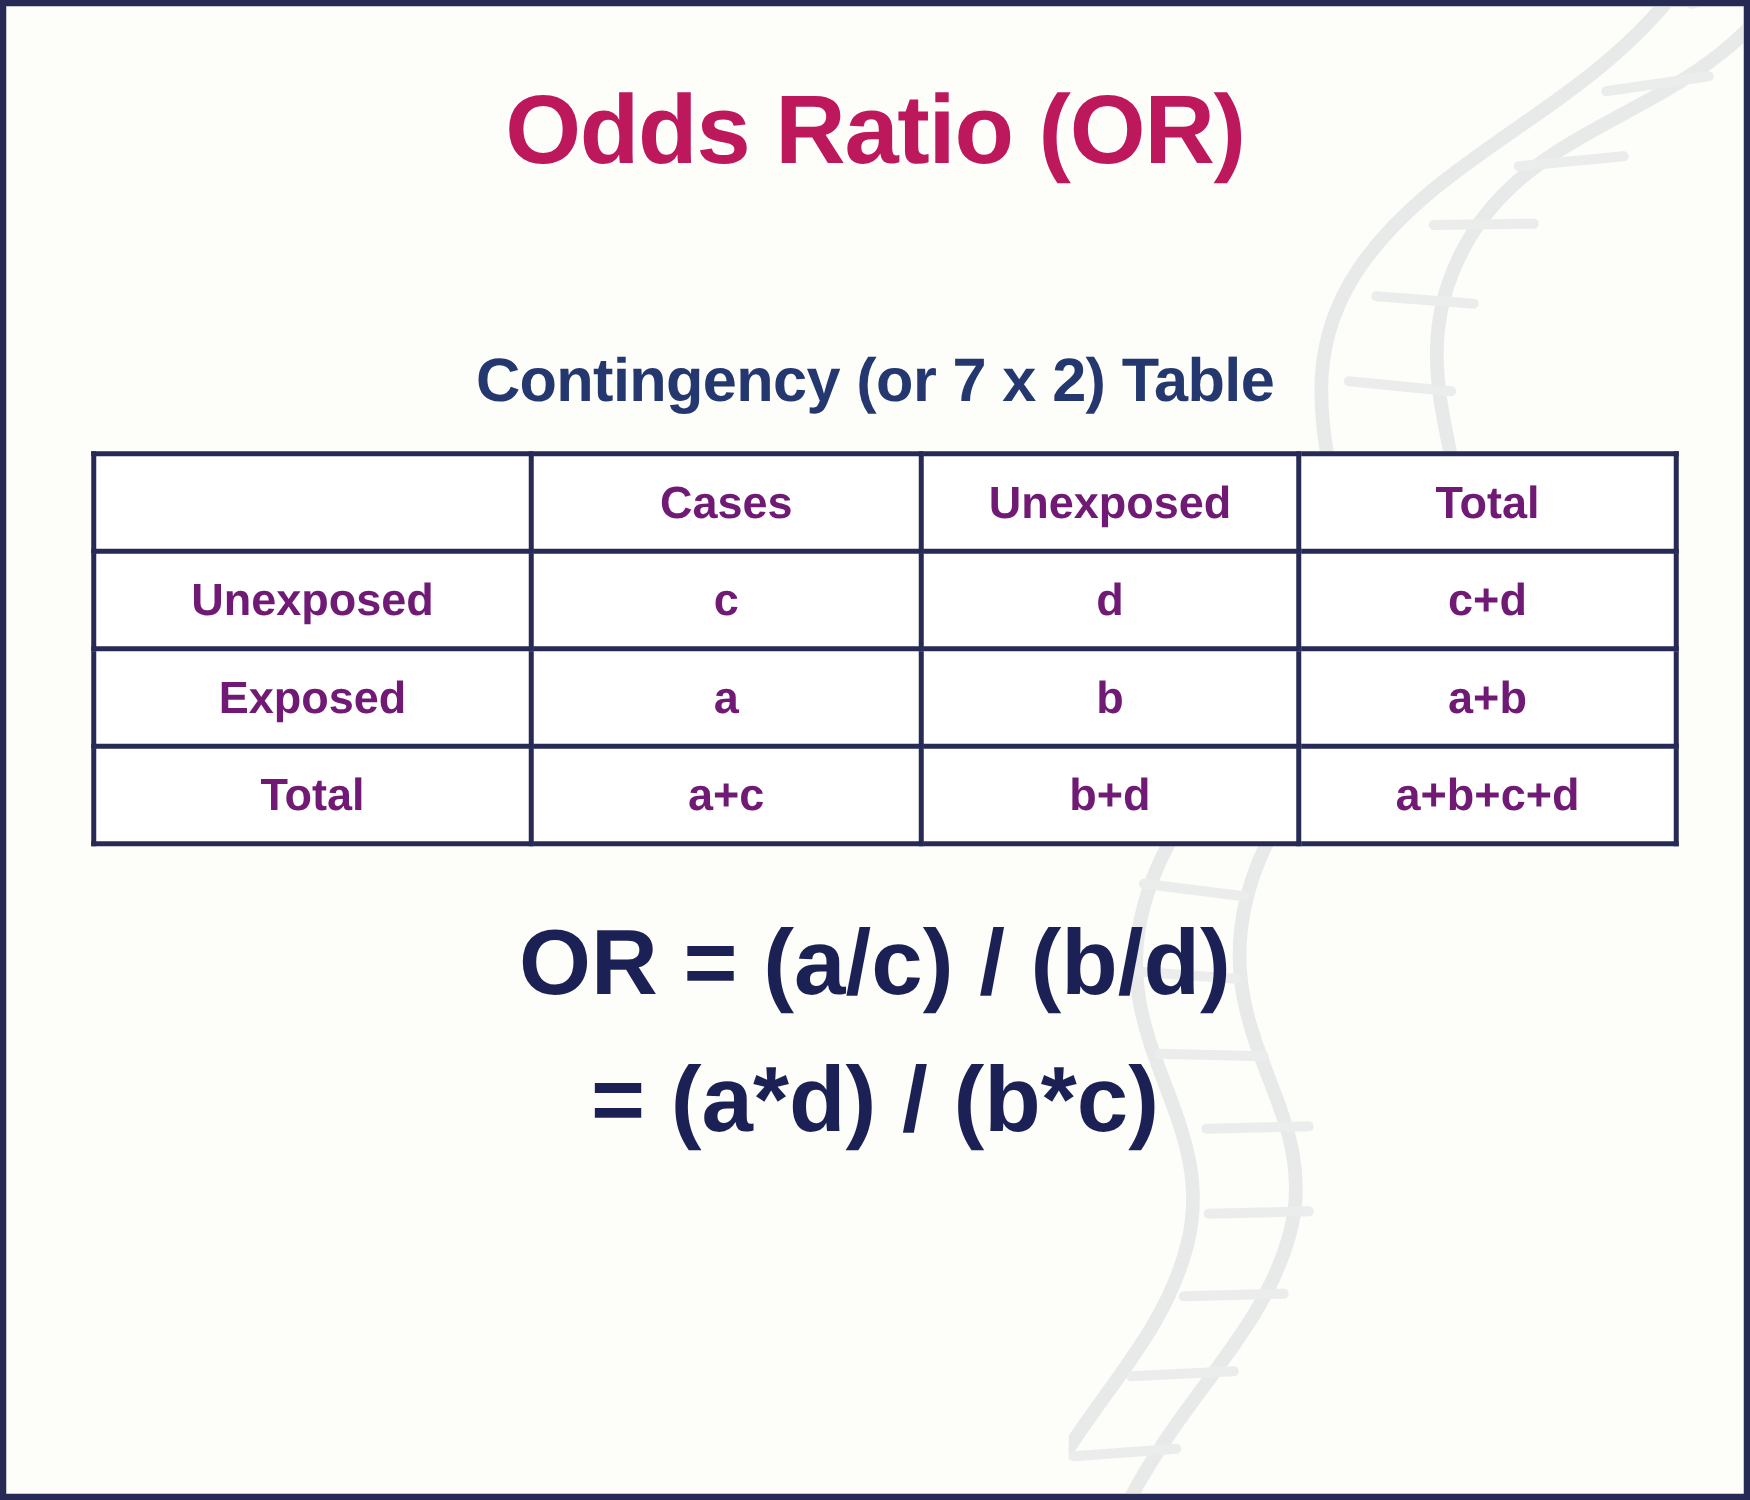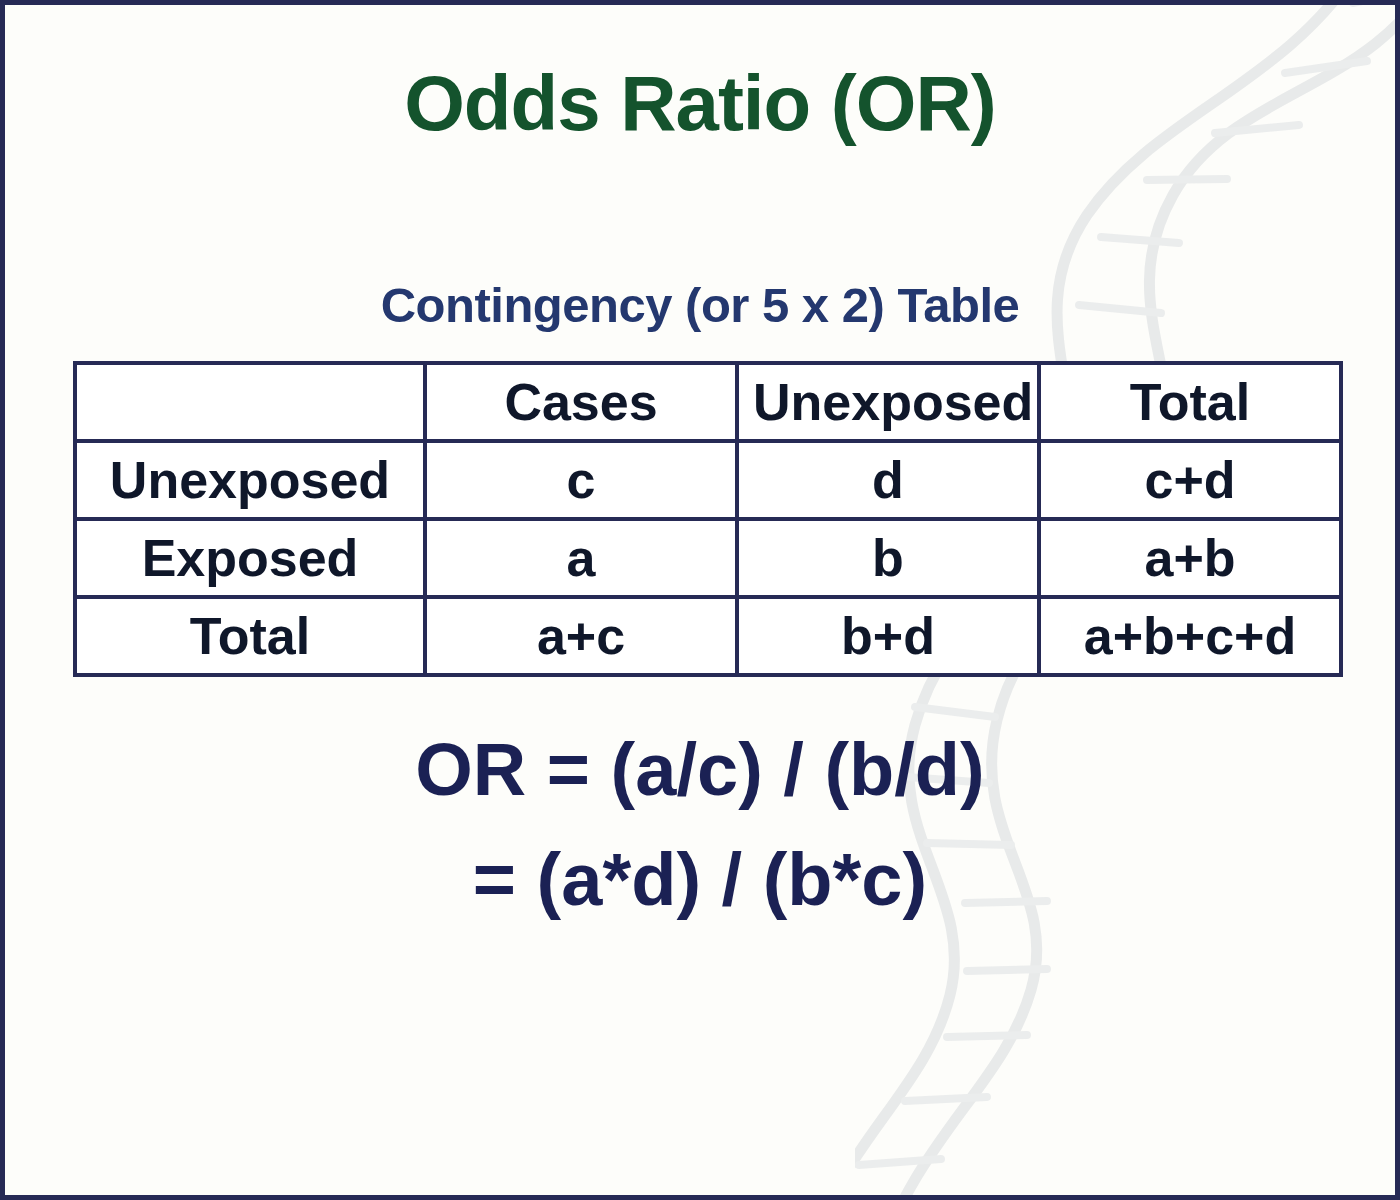--- a/index.html
+++ b/index.html
@@ -45,21 +45,21 @@
 
   
   .title {
     position: absolute;
     left: 0;
     right: 0;
     top: 58px;
     text-align: center;
     font-size: 78px;
     font-weight: bold;
-    color: #14532d;
+    color: #be185d;
     letter-spacing: -1px;
     line-height: 1.05;
   }
 
   
   .subtitle {
     position: absolute;
     left: 0;
     right: 0;
     top: 272px;
@@ -86,23 +86,23 @@
   }
   table.contingency col.c-label   { width: 350px; }
   table.contingency col.c-cases   { width: 312px; }
   table.contingency col.c-ctrl    { width: 302px; }
   table.contingency col.c-total   { width: 302px; }
 
   table.contingency td, table.contingency th {
     border: 4px solid #262a55;
     height: 78px;
     padding: 0 14px;
-    font-size: 52px;
-    font-weight: bold;
-    color: #0f172a;
+    font-size: 36px;
+    font-weight: bold;
+    color: #701a75;
     text-align: center;
     vertical-align: middle;
     background: #ffffff;
     box-sizing: border-box;
   }
 
   
   td.corner-blank, th.corner-blank {
     border: none;
     background: transparent;
@@ -172,21 +172,21 @@
       <line x1="92" y1="1072" x2="172" y2="1070"></line>
       <line x1="50" y1="1136" x2="132" y2="1132"></line>
       <line x1="4" y1="1200" x2="86" y2="1194"></line>
     </g>
   </svg>
 
   <div id="content">
 
     <div class="title">Odds Ratio (OR)</div>
 
-    <div class="subtitle">Contingency (or 5 x 2) Table</div>
+    <div class="subtitle">Contingency (or 7 x 2) Table</div>
 
     <div id="table-wrap">
       <table class="contingency">
         <colgroup>
           <col class="c-label">
             <col class="c-cases">
             <col class="c-ctrl">
             <col class="c-total">
         </colgroup>
         <thead>

